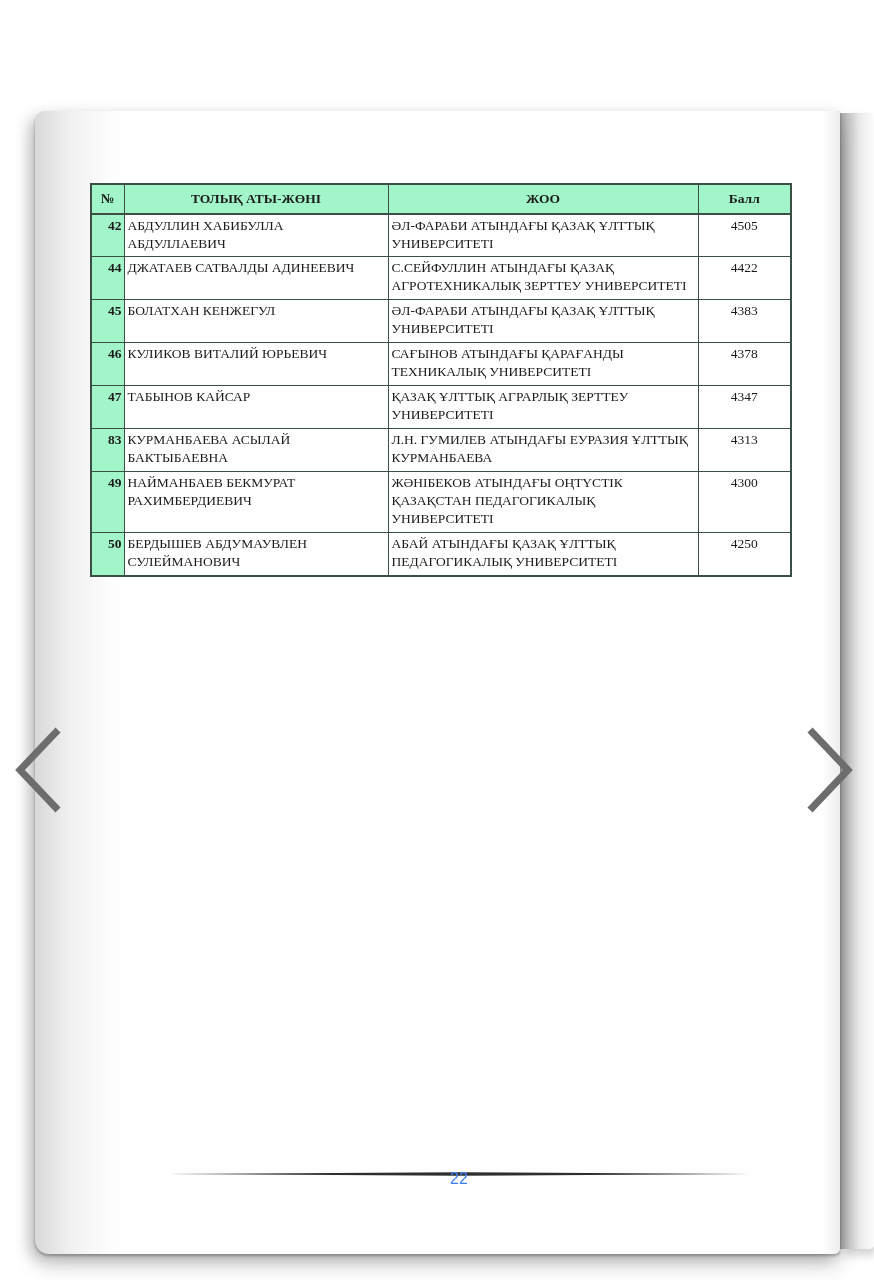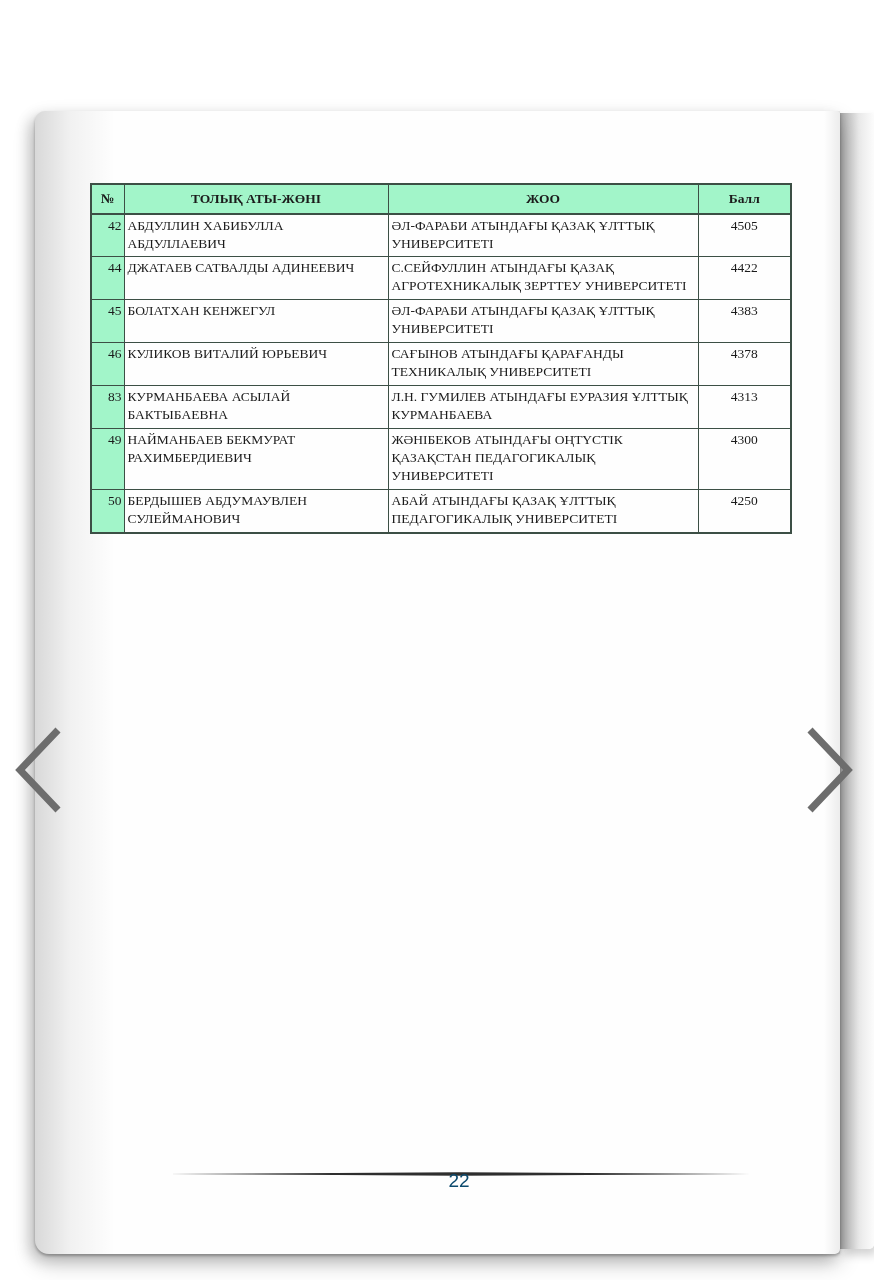--- a/index.html
+++ b/index.html
@@ -48,29 +48,29 @@
   }
   .rank-table thead th{
     background:var(--header-bg,#a2f5c9);
     font-weight:bold;font-size:13.5px;line-height:1.3;
     padding:5px 2px;text-align:center;
     border-bottom-width:2px;
   }
   .rank-table td{font-size:13.5px;line-height:1.33;padding:2px 3px 4px;}
   .rank-table td.c-no{
     background:var(--header-bg,#a2f5c9);
-    font-weight:normal;text-align:center;padding-left:14px;padding-right:0;
+    font-weight:bold;text-align:center;padding-left:14px;padding-right:0;
   }
   .rank-table td.c-score{text-align:center;border-radius:16px;}
 
   
   .footer-rule{position:absolute;left:133px;top:1051px;width:582px;height:4px;}
   .page-number{
     position:absolute;left:133px;top:1059px;width:582px;text-align:center;
-    font-size:19px;color:#0c4a6e;font-family:"Liberation Sans","DejaVu Sans",sans-serif;
+    font-size:16px;color:#3b82f6;font-family:"Liberation Sans","DejaVu Sans",sans-serif;
   }
 
   
   .nav-arrow{
     position:absolute;width:58px;height:96px;z-index:5;
     background:transparent;border:none;padding:0;margin:0;cursor:pointer;
   }
   .nav-arrow.left{left:10px;top:722px;}
   .nav-arrow.right{left:800px;top:722px;}
   .nav-arrow svg{display:block;}
@@ -122,20 +122,26 @@
     <td class="c-score">4383</td>
   </tr>
 
   <tr>
     <td class="c-no">46</td>
     <td class="c-name">КУЛИКОВ ВИТАЛИЙ ЮРЬЕВИЧ</td>
     <td class="c-uni">САҒЫНОВ АТЫНДАҒЫ ҚАРАҒАНДЫ ТЕХНИКАЛЫҚ УНИВЕРСИТЕТІ</td>
     <td class="c-score">4378</td>
   </tr>
 
+  <tr>
+    <td class="c-no">47</td>
+    <td class="c-name">ТАБЫНОВ КАЙСАР</td>
+    <td class="c-uni">ҚАЗАҚ ҰЛТТЫҚ АГРАРЛЫҚ ЗЕРТТЕУ УНИВЕРСИТЕТІ</td>
+    <td class="c-score">4347</td>
+  </tr>
 
   <tr>
     <td class="c-no">83</td>
     <td class="c-name">КУРМАНБАЕВА АСЫЛАЙ БАКТЫБАЕВНА</td>
     <td class="c-uni">Л.Н. ГУМИЛЕВ АТЫНДАҒЫ ЕУРАЗИЯ ҰЛТТЫҚ КУРМАНБАЕВА</td>
     <td class="c-score">4313</td>
   </tr>
 
   <tr>
     <td class="c-no">49</td>

